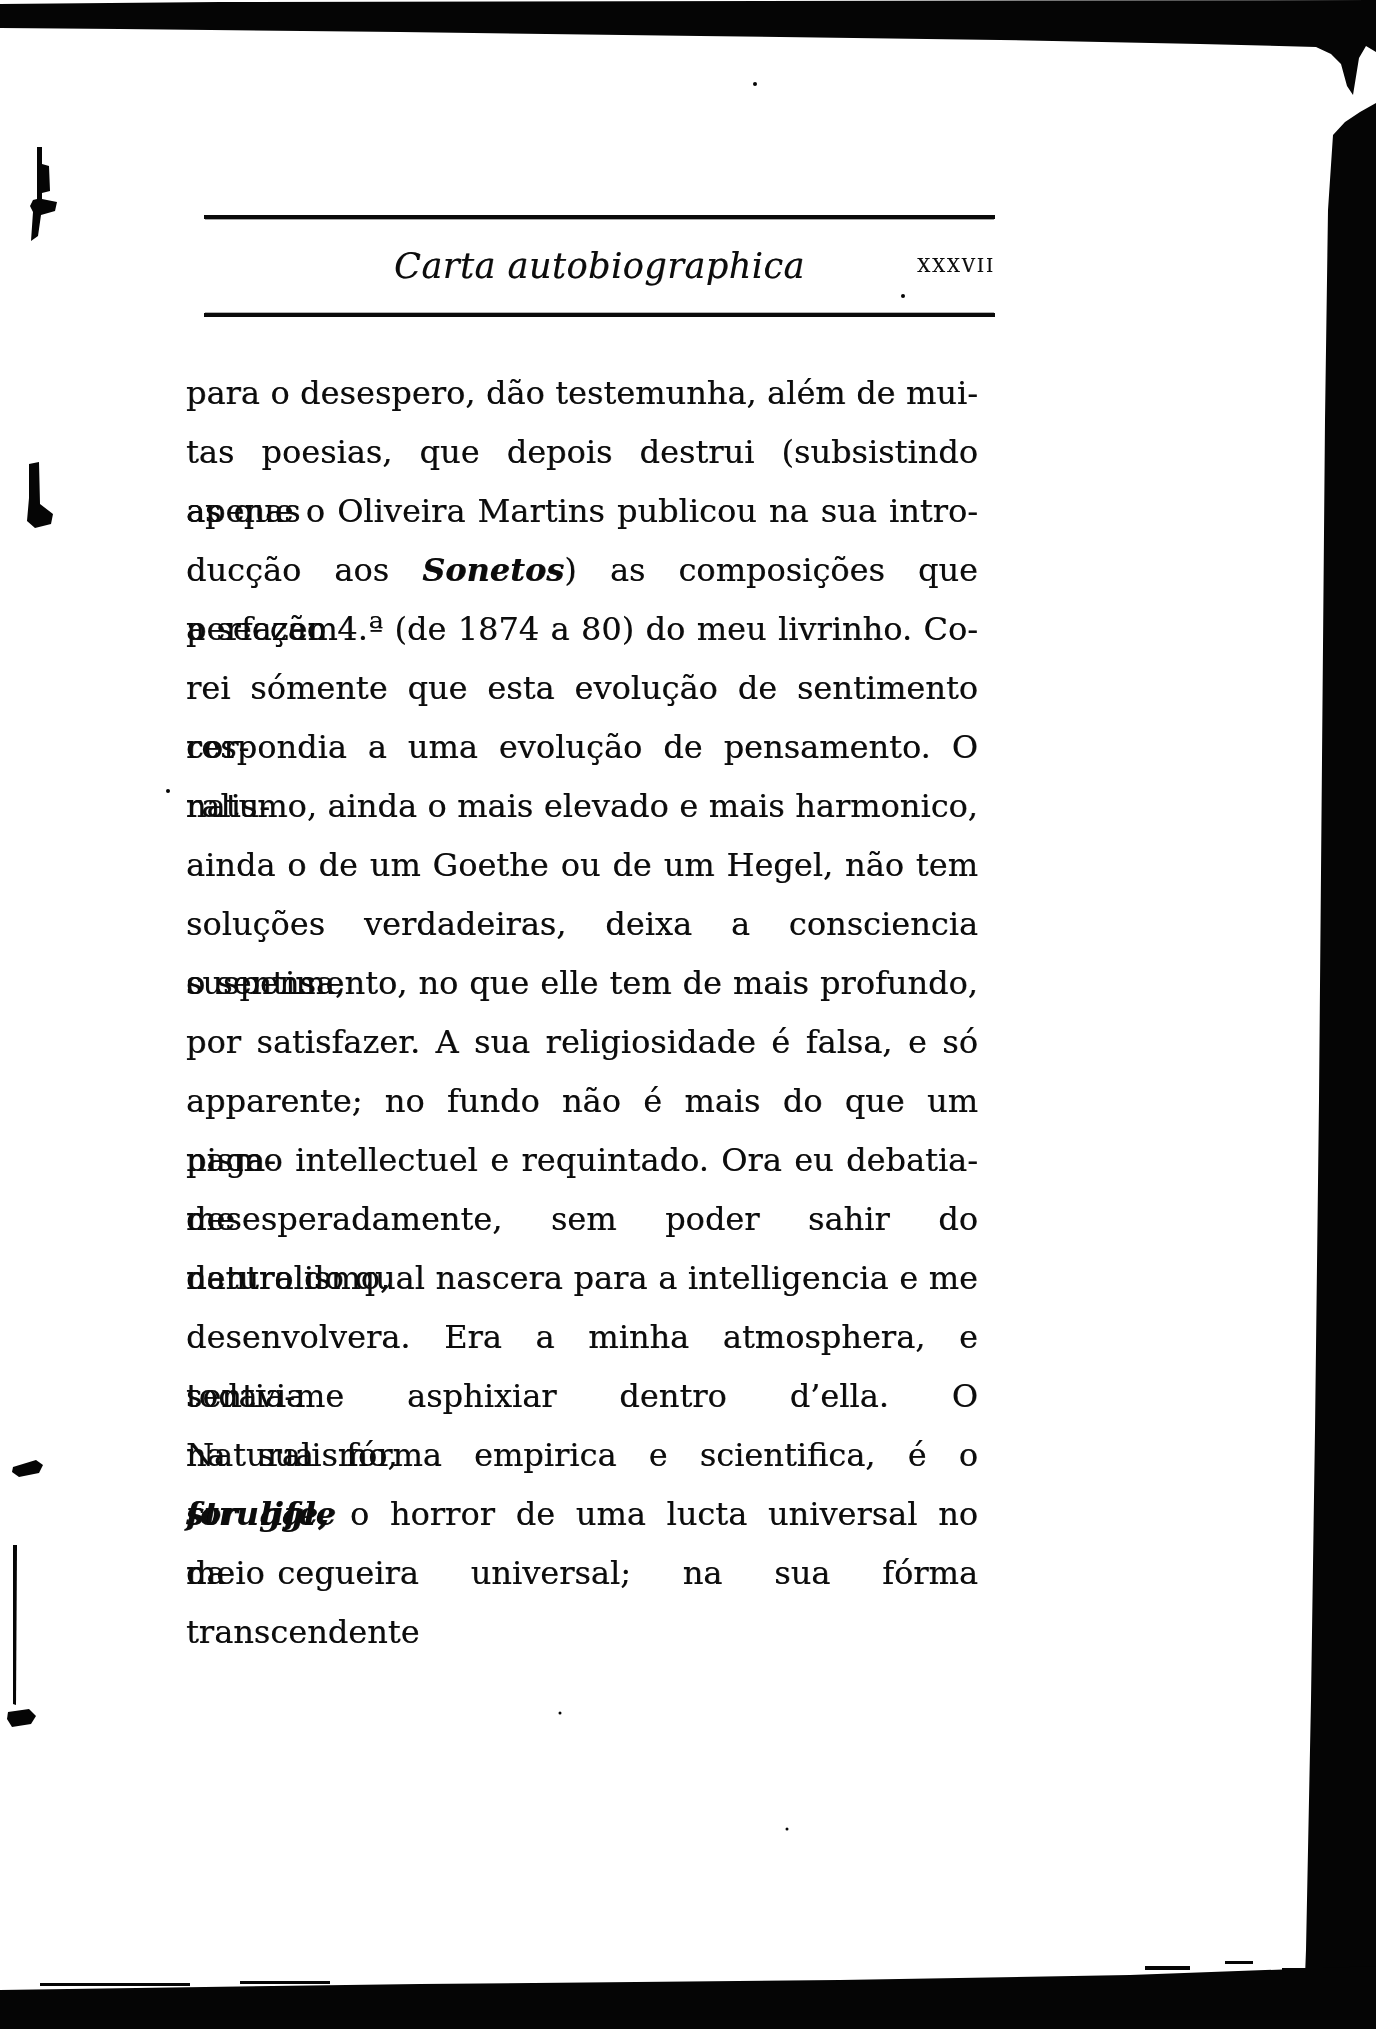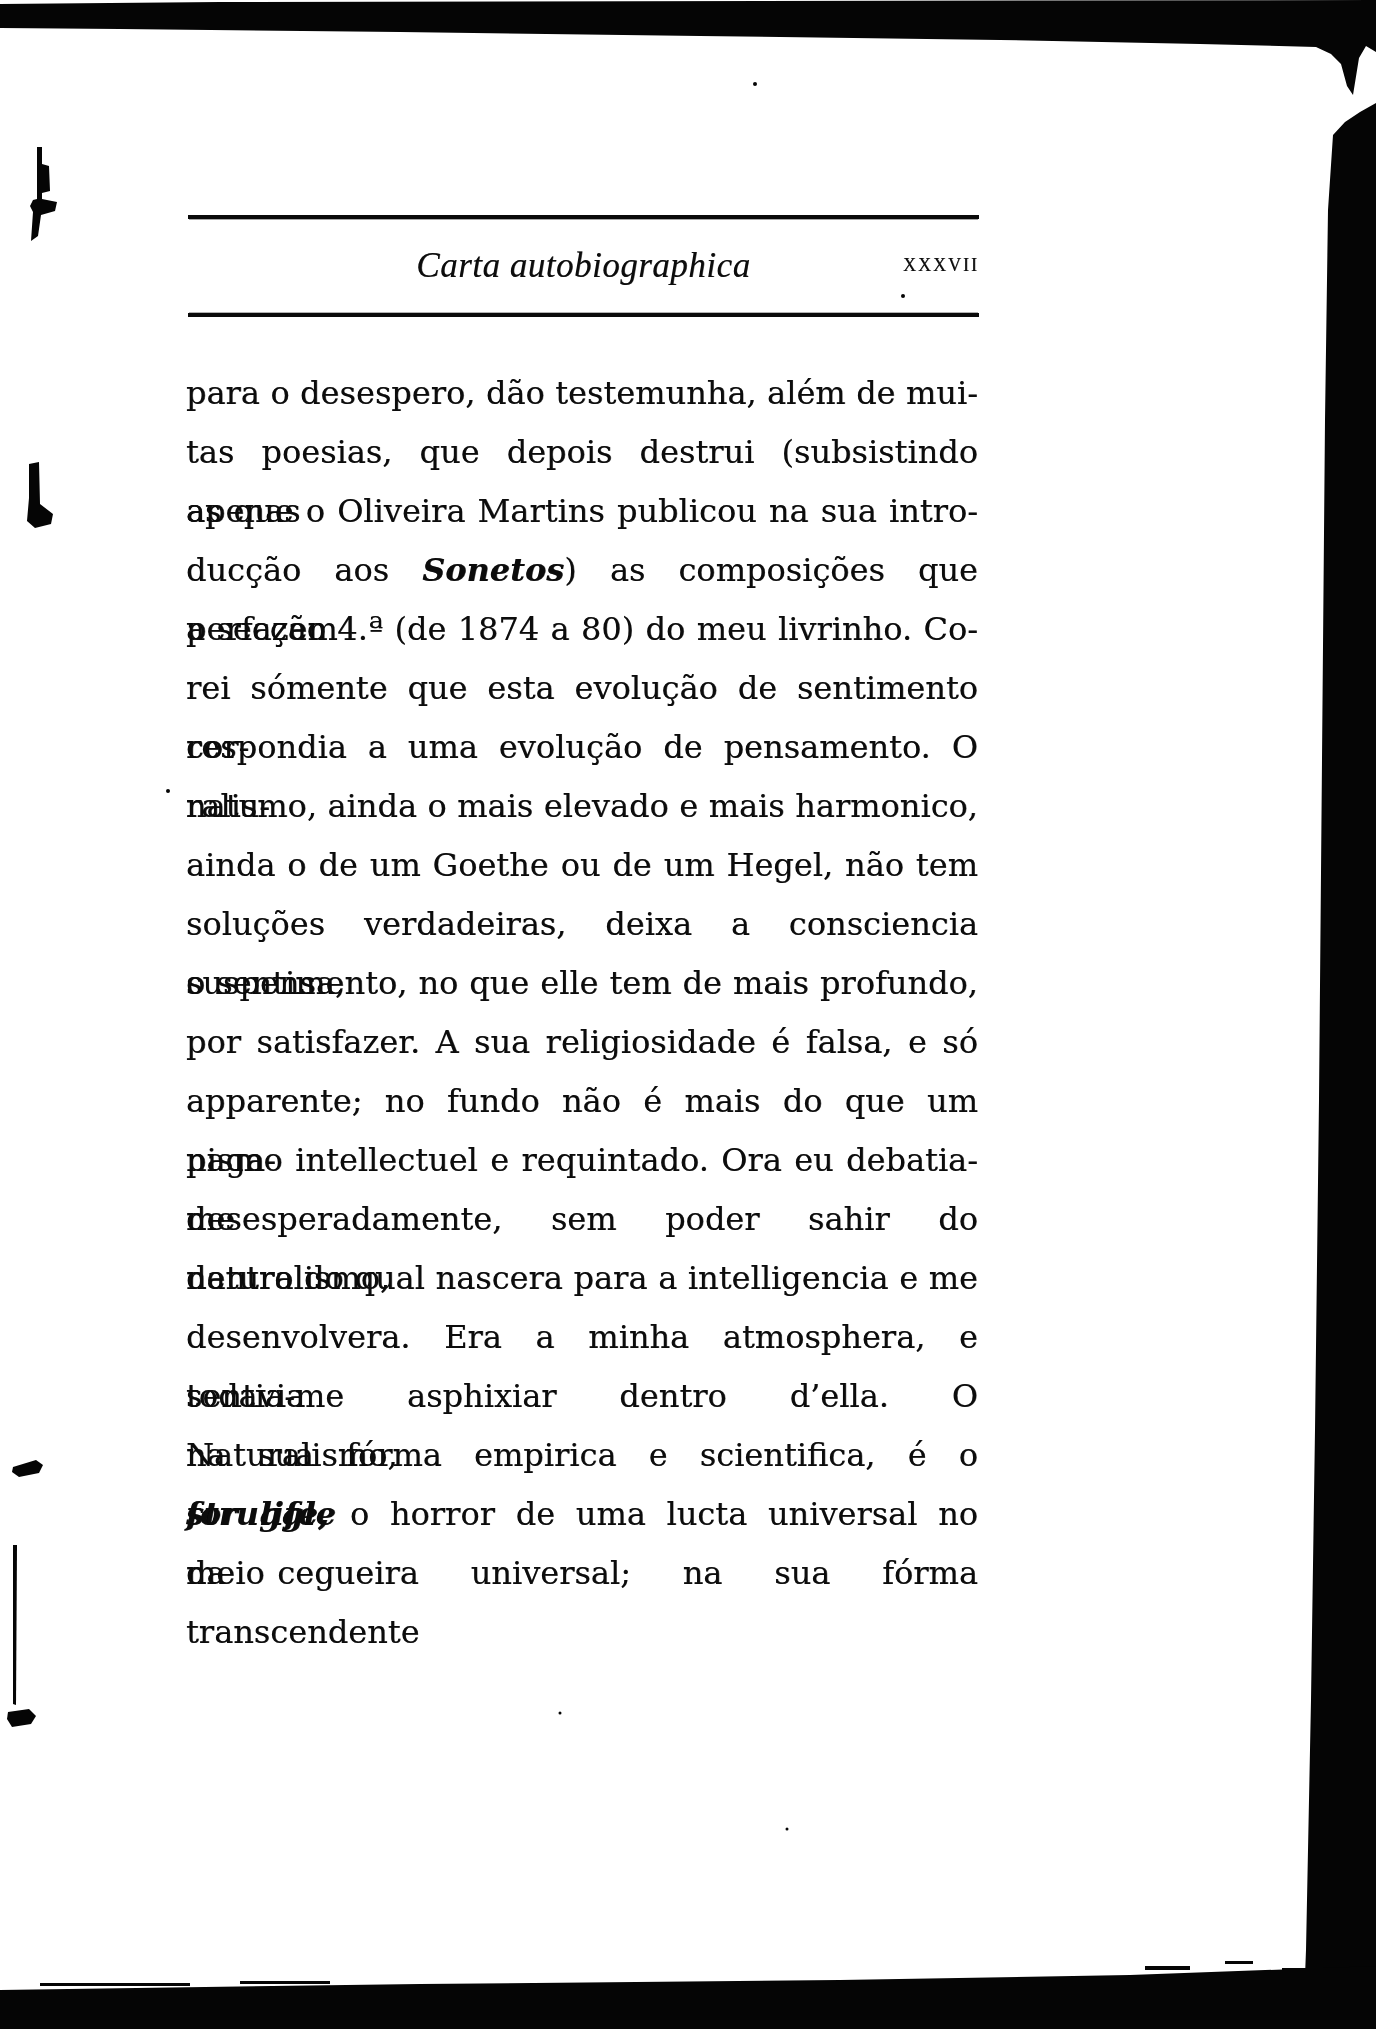--- a/index.html
+++ b/index.html
@@ -20,25 +20,24 @@
     position: absolute;
     left: 0; top: 0;
     width: 1376px;
     height: 2029px;
     pointer-events: none;
   }
   .artifacts * { fill: #050505; }
 
   .running-header {
     position: absolute;
-    left: 188px;
+    left: 204px;
     top: 215px;
     width: 791px;
     text-shadow: 0.4px 0.4px 0.5px rgba(0,0,0,0.55);
-    font-family: Liberation Serif, serif;
   }
   .rule {
     height: 4px;
     background: #0a0a0a;
   }
   .rule-top { box-shadow: 0 2px 0 -1px rgba(0,0,0,0.35); }
   .rule-bottom { box-shadow: 0 -2px 0 -1px rgba(0,0,0,0.3); }
   .header-row {
     position: relative;
     height: 94px;

